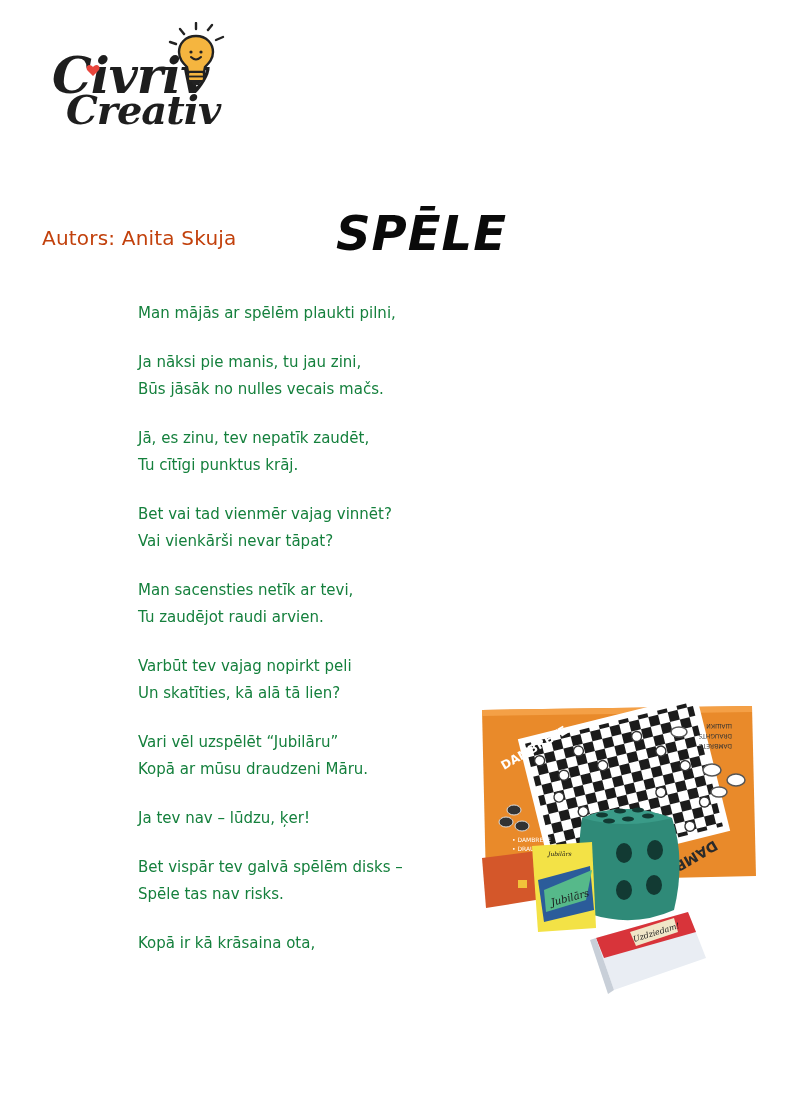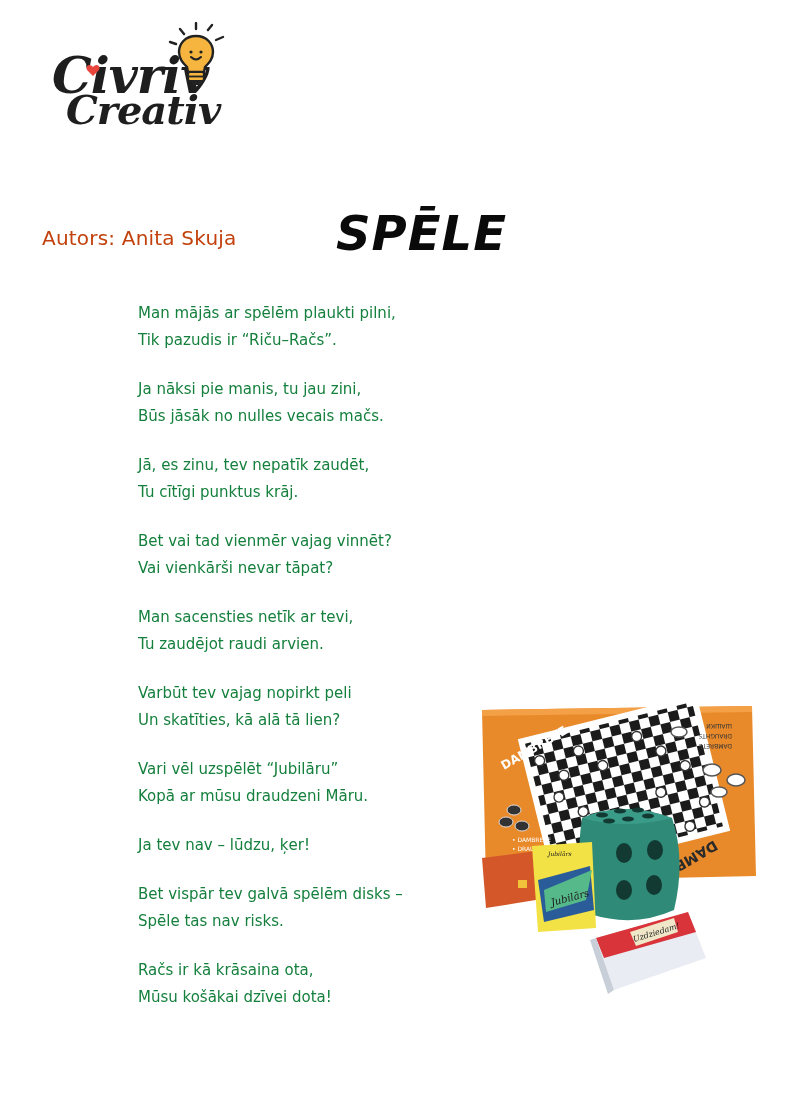--- a/index.html
+++ b/index.html
@@ -122,21 +122,20 @@
   </svg>
 </div>
 
 <div class="author">Autors: Anita Skuja</div>
 
 <div class="title">SPĒLE</div>
 
 <div class="poem">
   <div class="stanza">
     <span class="line">Man mājās ar spēlēm plaukti pilni,</span>
-    <span class="line">Tik pazudis ir “Riču–Račs”.</span>
   </div>
   <div class="stanza">
     <span class="line">Ja nāksi pie manis, tu jau zini,</span>
     <span class="line">Būs jāsāk no nulles vecais mačs.</span>
   </div>
   <div class="stanza">
     <span class="line">Jā, es zinu, tev nepatīk zaudēt,</span>
     <span class="line">Tu cītīgi punktus krāj.</span>
   </div>
   <div class="stanza">
@@ -156,22 +155,21 @@
     <span class="line">Kopā ar mūsu draudzeni Māru.</span>
   </div>
   <div class="stanza">
     <span class="line">Ja tev nav – lūdzu, ķer!</span>
   </div>
   <div class="stanza">
     <span class="line">Bet vispār tev galvā spēlēm disks –</span>
     <span class="line">Spēle tas nav risks.</span>
   </div>
   <div class="stanza">
-    <span class="line">Račs ir kā krāsaina ota,</span>
-    <span class="line">Mūsu košākai dzīvei dota!</span>
+    <span class="line">Kopā ir kā krāsaina ota,</span>
   </div>
 </div>
 
 <svg class="games-photo" viewBox="0 0 285 300">
   <defs>
     <pattern id="checker" width="20" height="20" patternUnits="userSpaceOnUse">
       <rect width="20" height="20" fill="#ffffff"></rect>
       <rect width="10" height="10" fill="#1b1b1b"></rect>
       <rect x="10" y="10" width="10" height="10" fill="#1b1b1b"></rect>
     </pattern>

